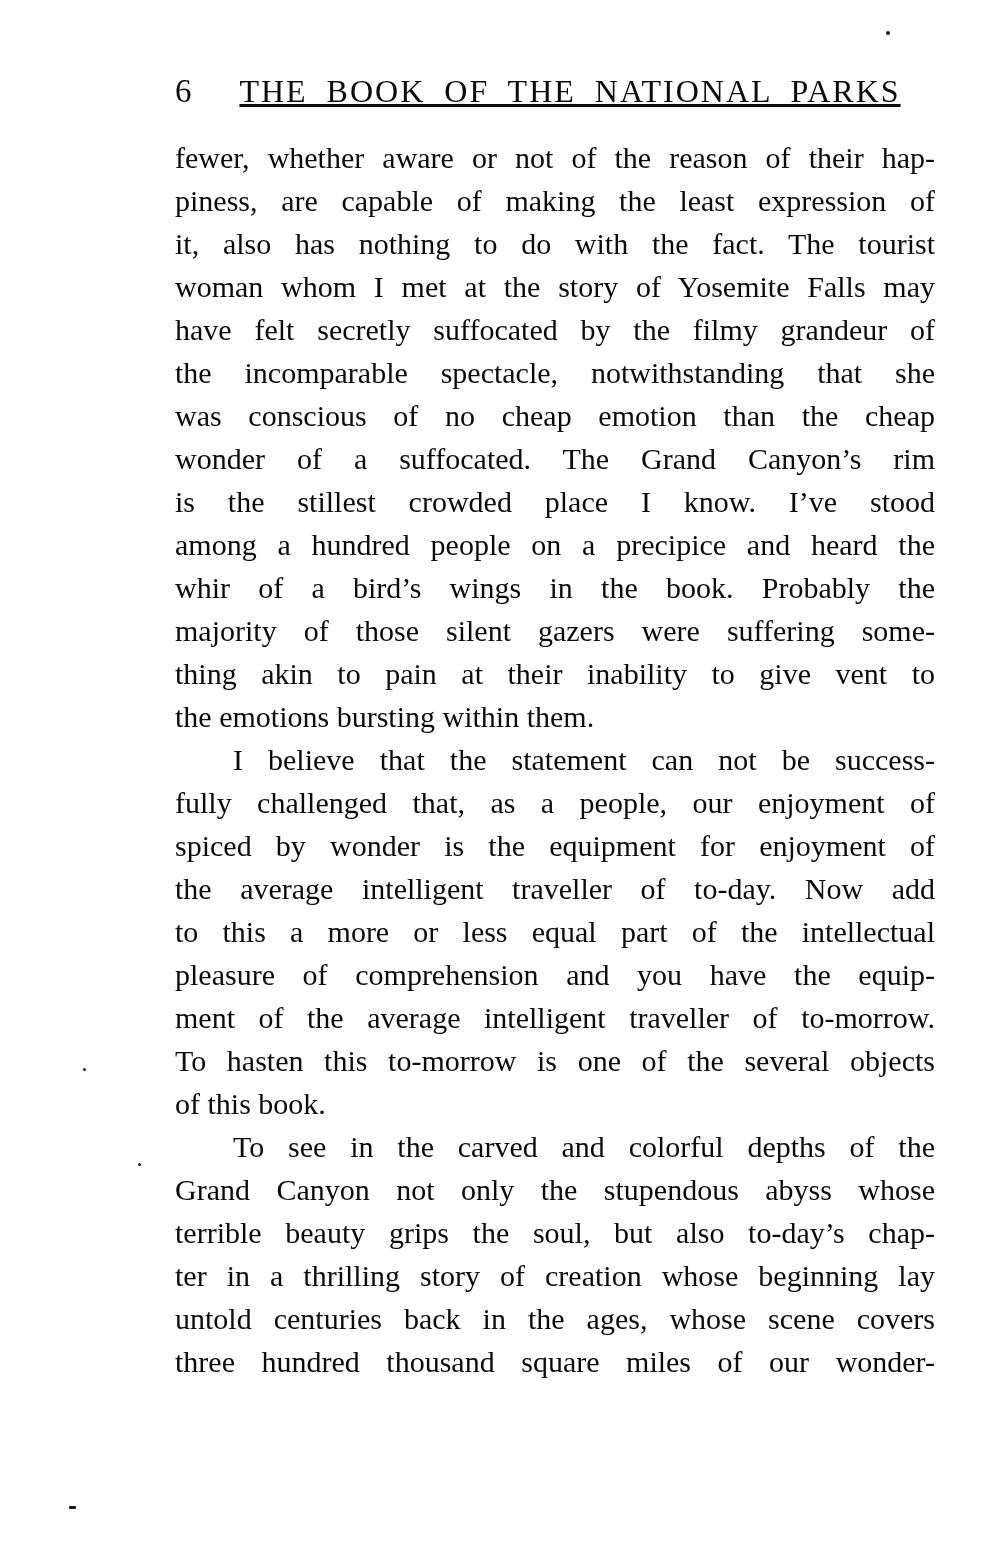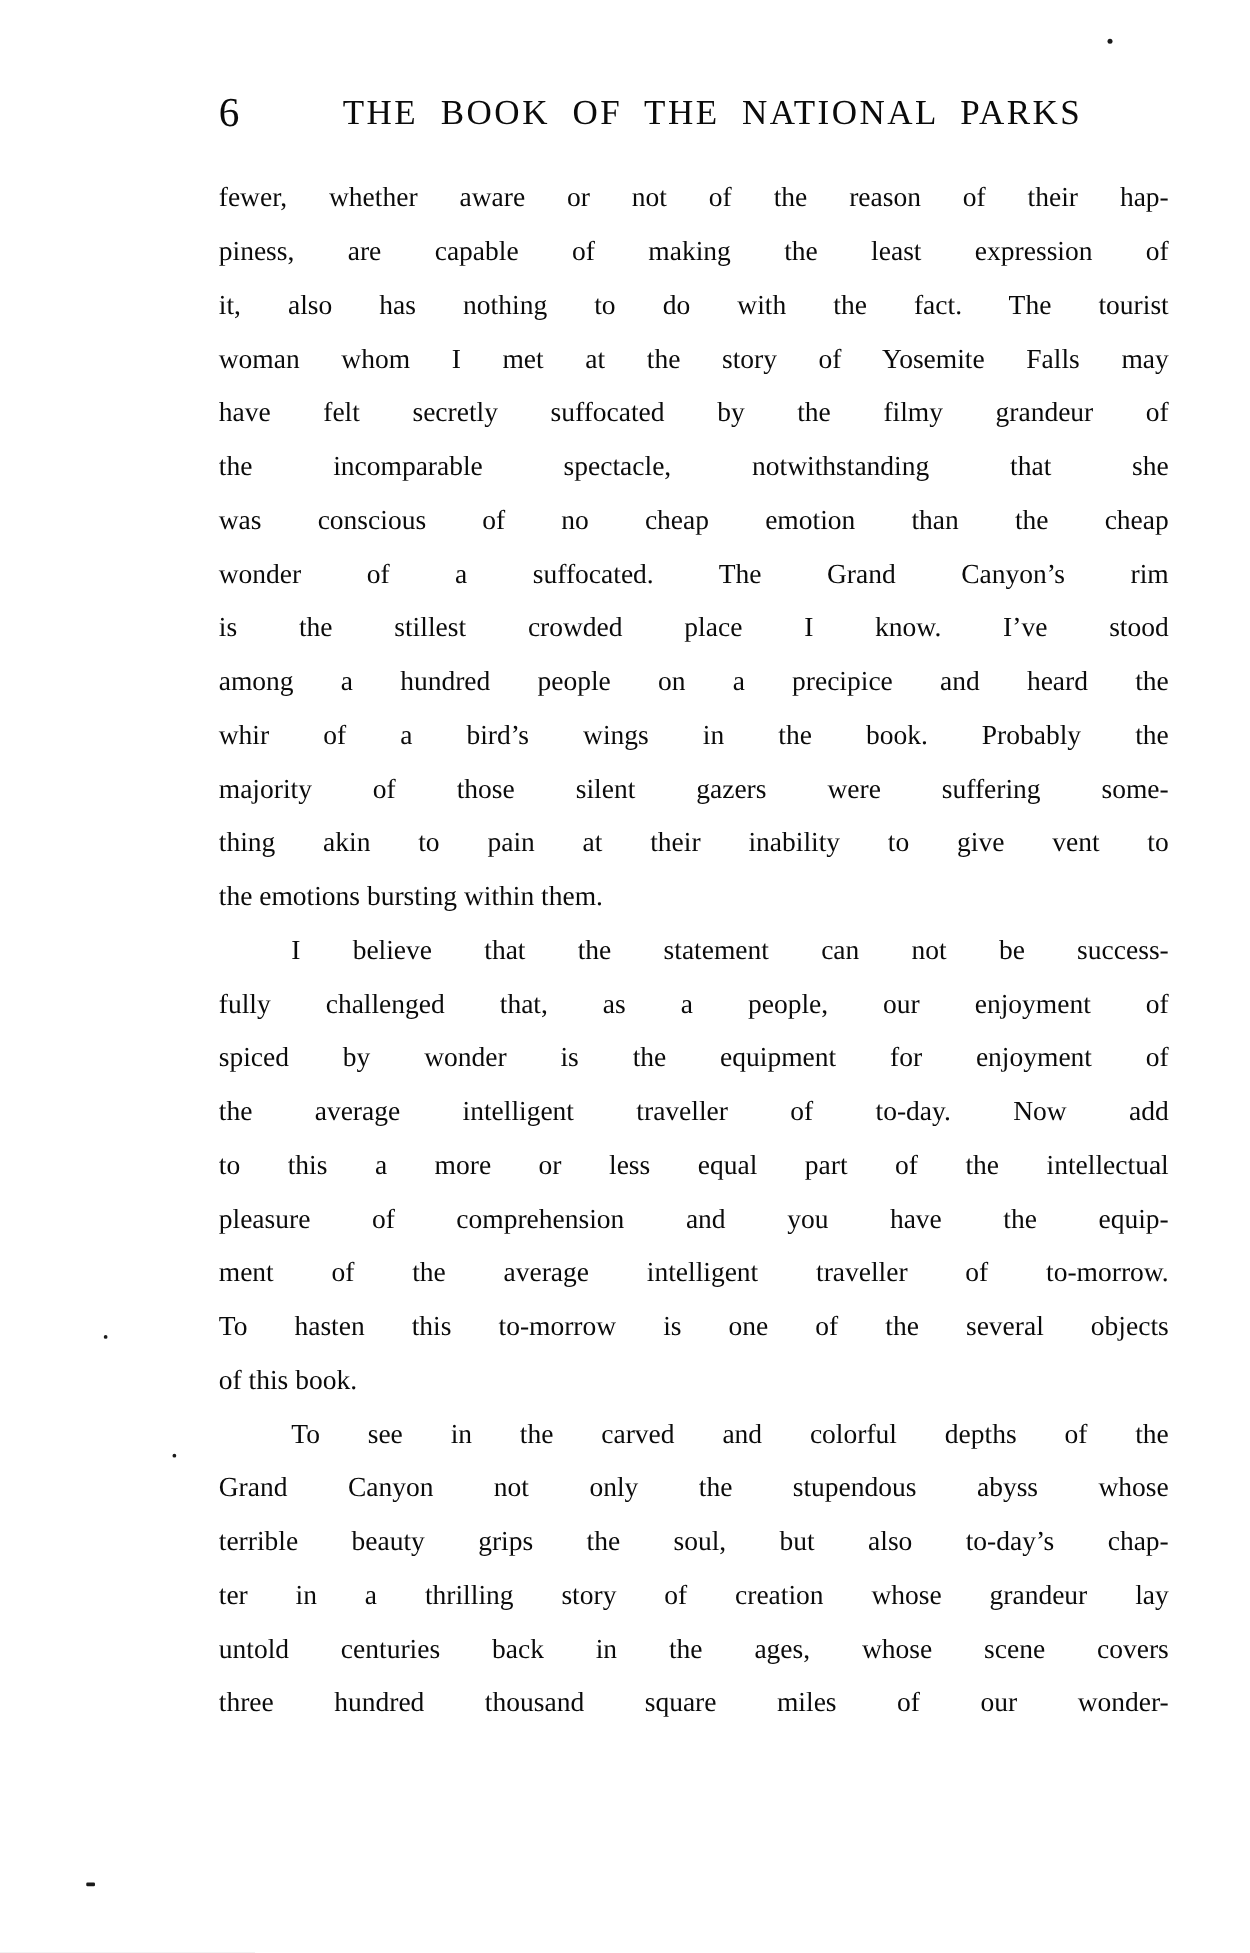--- a/index.html
+++ b/index.html
@@ -30,29 +30,30 @@
   .page-number {
     position: absolute;
     left: 0;
     top: 0;
     font-size: 33px;
     line-height: 38px;
   }
   .running-title {
     display: block;
     text-align: center;
-    font-size: 28px;
+    font-size: 32px;
     line-height: 38px;
     letter-spacing: 2px;
     word-spacing: 9px;
     padding-left: 30px;
     white-space: nowrap;
+    text-decoration: underline;
   }
   .page-body {
-    font-size: 22px;
+    font-size: 30px;
   }
   .paragraph {
     margin: 0;
   }
   .text-line {
     line-height: 43px;
     height: 43px;
     text-align: justify;
     text-align-last: justify;
     -moz-text-align-last: justify;
@@ -110,21 +111,21 @@
           <div class="text-line">to this a more or less equal part of the intellectual</div>
           <div class="text-line">pleasure of comprehension and you have the equip-</div>
           <div class="text-line">ment of the average intelligent traveller of to-morrow.</div>
           <div class="text-line">To hasten this to-morrow is one of the several objects</div>
           <div class="text-line short-last">of this book.</div>
         </div>
         <div class="paragraph">
           <div class="text-line indent-first">To see in the carved and colorful depths of the</div>
           <div class="text-line">Grand Canyon not only the stupendous abyss whose</div>
           <div class="text-line">terrible beauty grips the soul, but also to-day’s chap-</div>
-          <div class="text-line">ter in a thrilling story of creation whose grandeur lay</div>
+          <div class="text-line">ter in a thrilling story of creation whose beginning lay</div>
           <div class="text-line">untold centuries back in the ages, whose scene covers</div>
           <div class="text-line">three hundred thousand square miles of our wonder-</div>
         </div>
       </div>
   </div>
 
   <div class="scan-speck speck-1"></div>
   <div class="scan-speck speck-2"></div>
   <div class="scan-speck speck-3"></div>
   <div class="scan-speck speck-4"></div>

